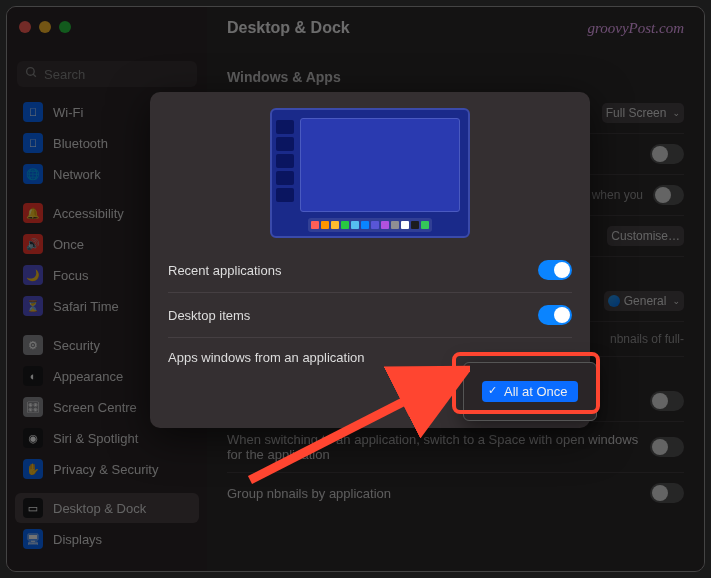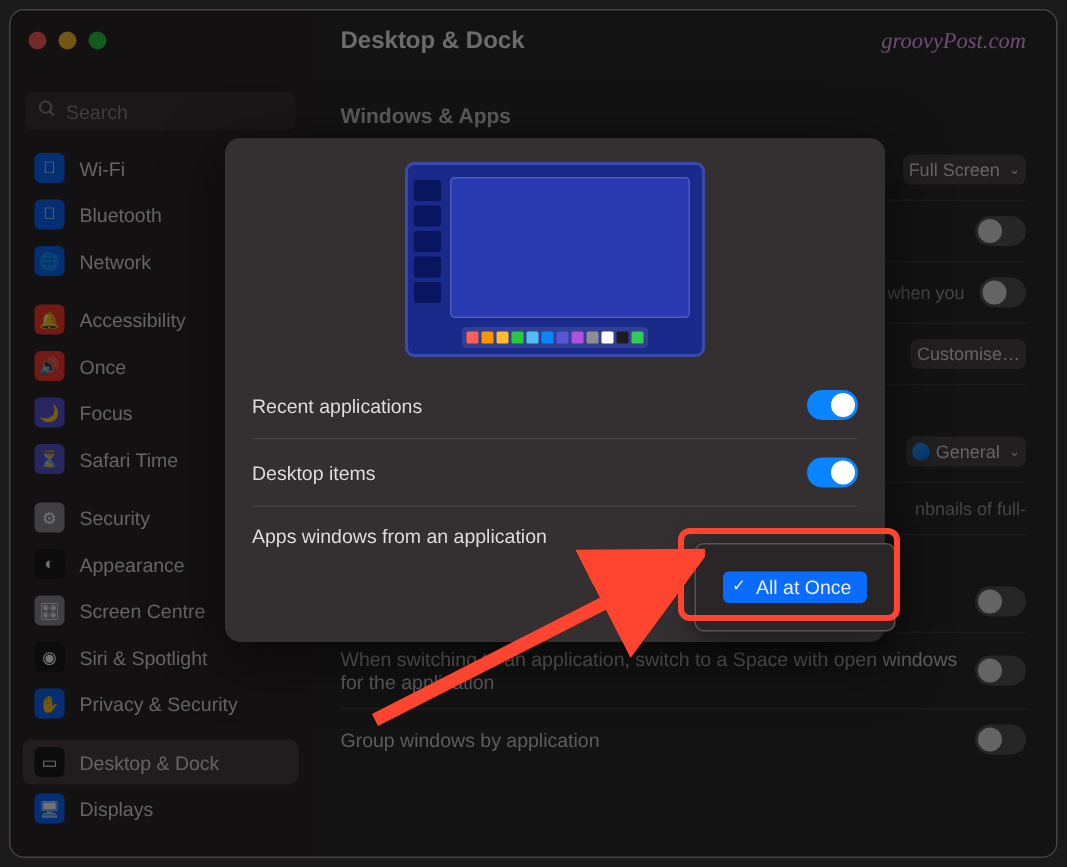--- a/index.html
+++ b/index.html
@@ -179,21 +179,21 @@
       <div style="height:24px"></div>
       <div class="row">
           <span></span>
           <div class="toggle"></div>
         </div>
       <div class="row">
         <span>When switching to an application, switch to a Space with open windows for the application</span>
         <div class="toggle" style="margin-left:10px;flex-shrink:0"></div>
       </div>
       <div class="row">
-        <span>Group windows by application</span>
+        <span>Group nbnails by application</span>
         <div class="toggle" style="margin-left:10px;flex-shrink:0"></div>
       </div>
     </div>
   </div>
   <div class="overlay-dim"></div>
 </div>
 
 <div class="modal">
   <div class="modal-preview">
     <div class="preview-box">

